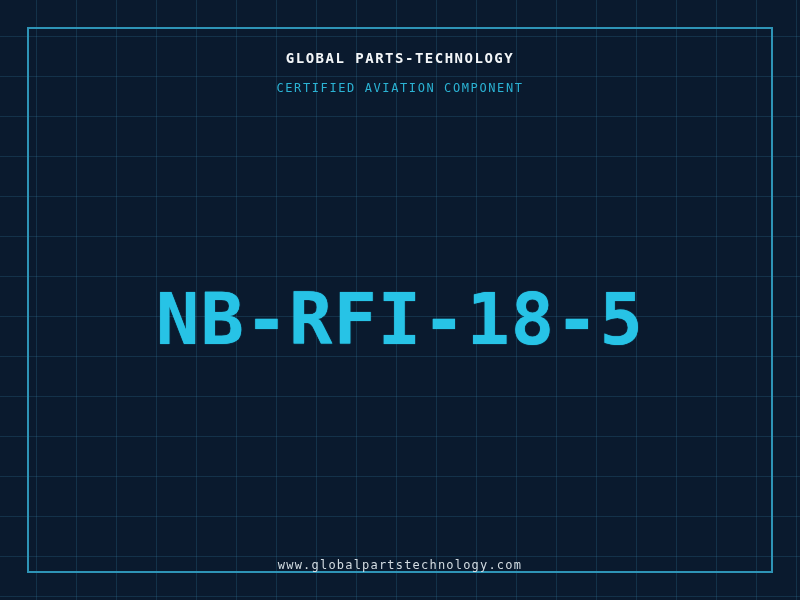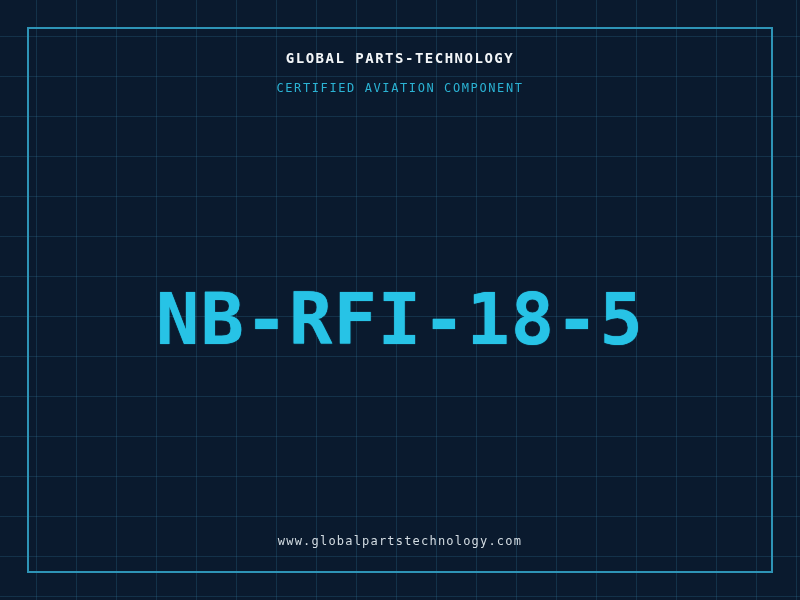--- a/index.html
+++ b/index.html
@@ -68,21 +68,21 @@
     color: #27c3e6;
     font-size: 72px;
     font-weight: bold;
     letter-spacing: 1px;
     line-height: 1;
     text-shadow: 0 0 1px #27c3e6;
     margin-top: 28px;
   }
 
   .website {
-    top: 534px;
+    top: 558px;
     color: #d3dce2;
     font-size: 12px;
     letter-spacing: 1.2px;
   }
 </style>
 </head>
 <body>
 
 <div class="page">
 

